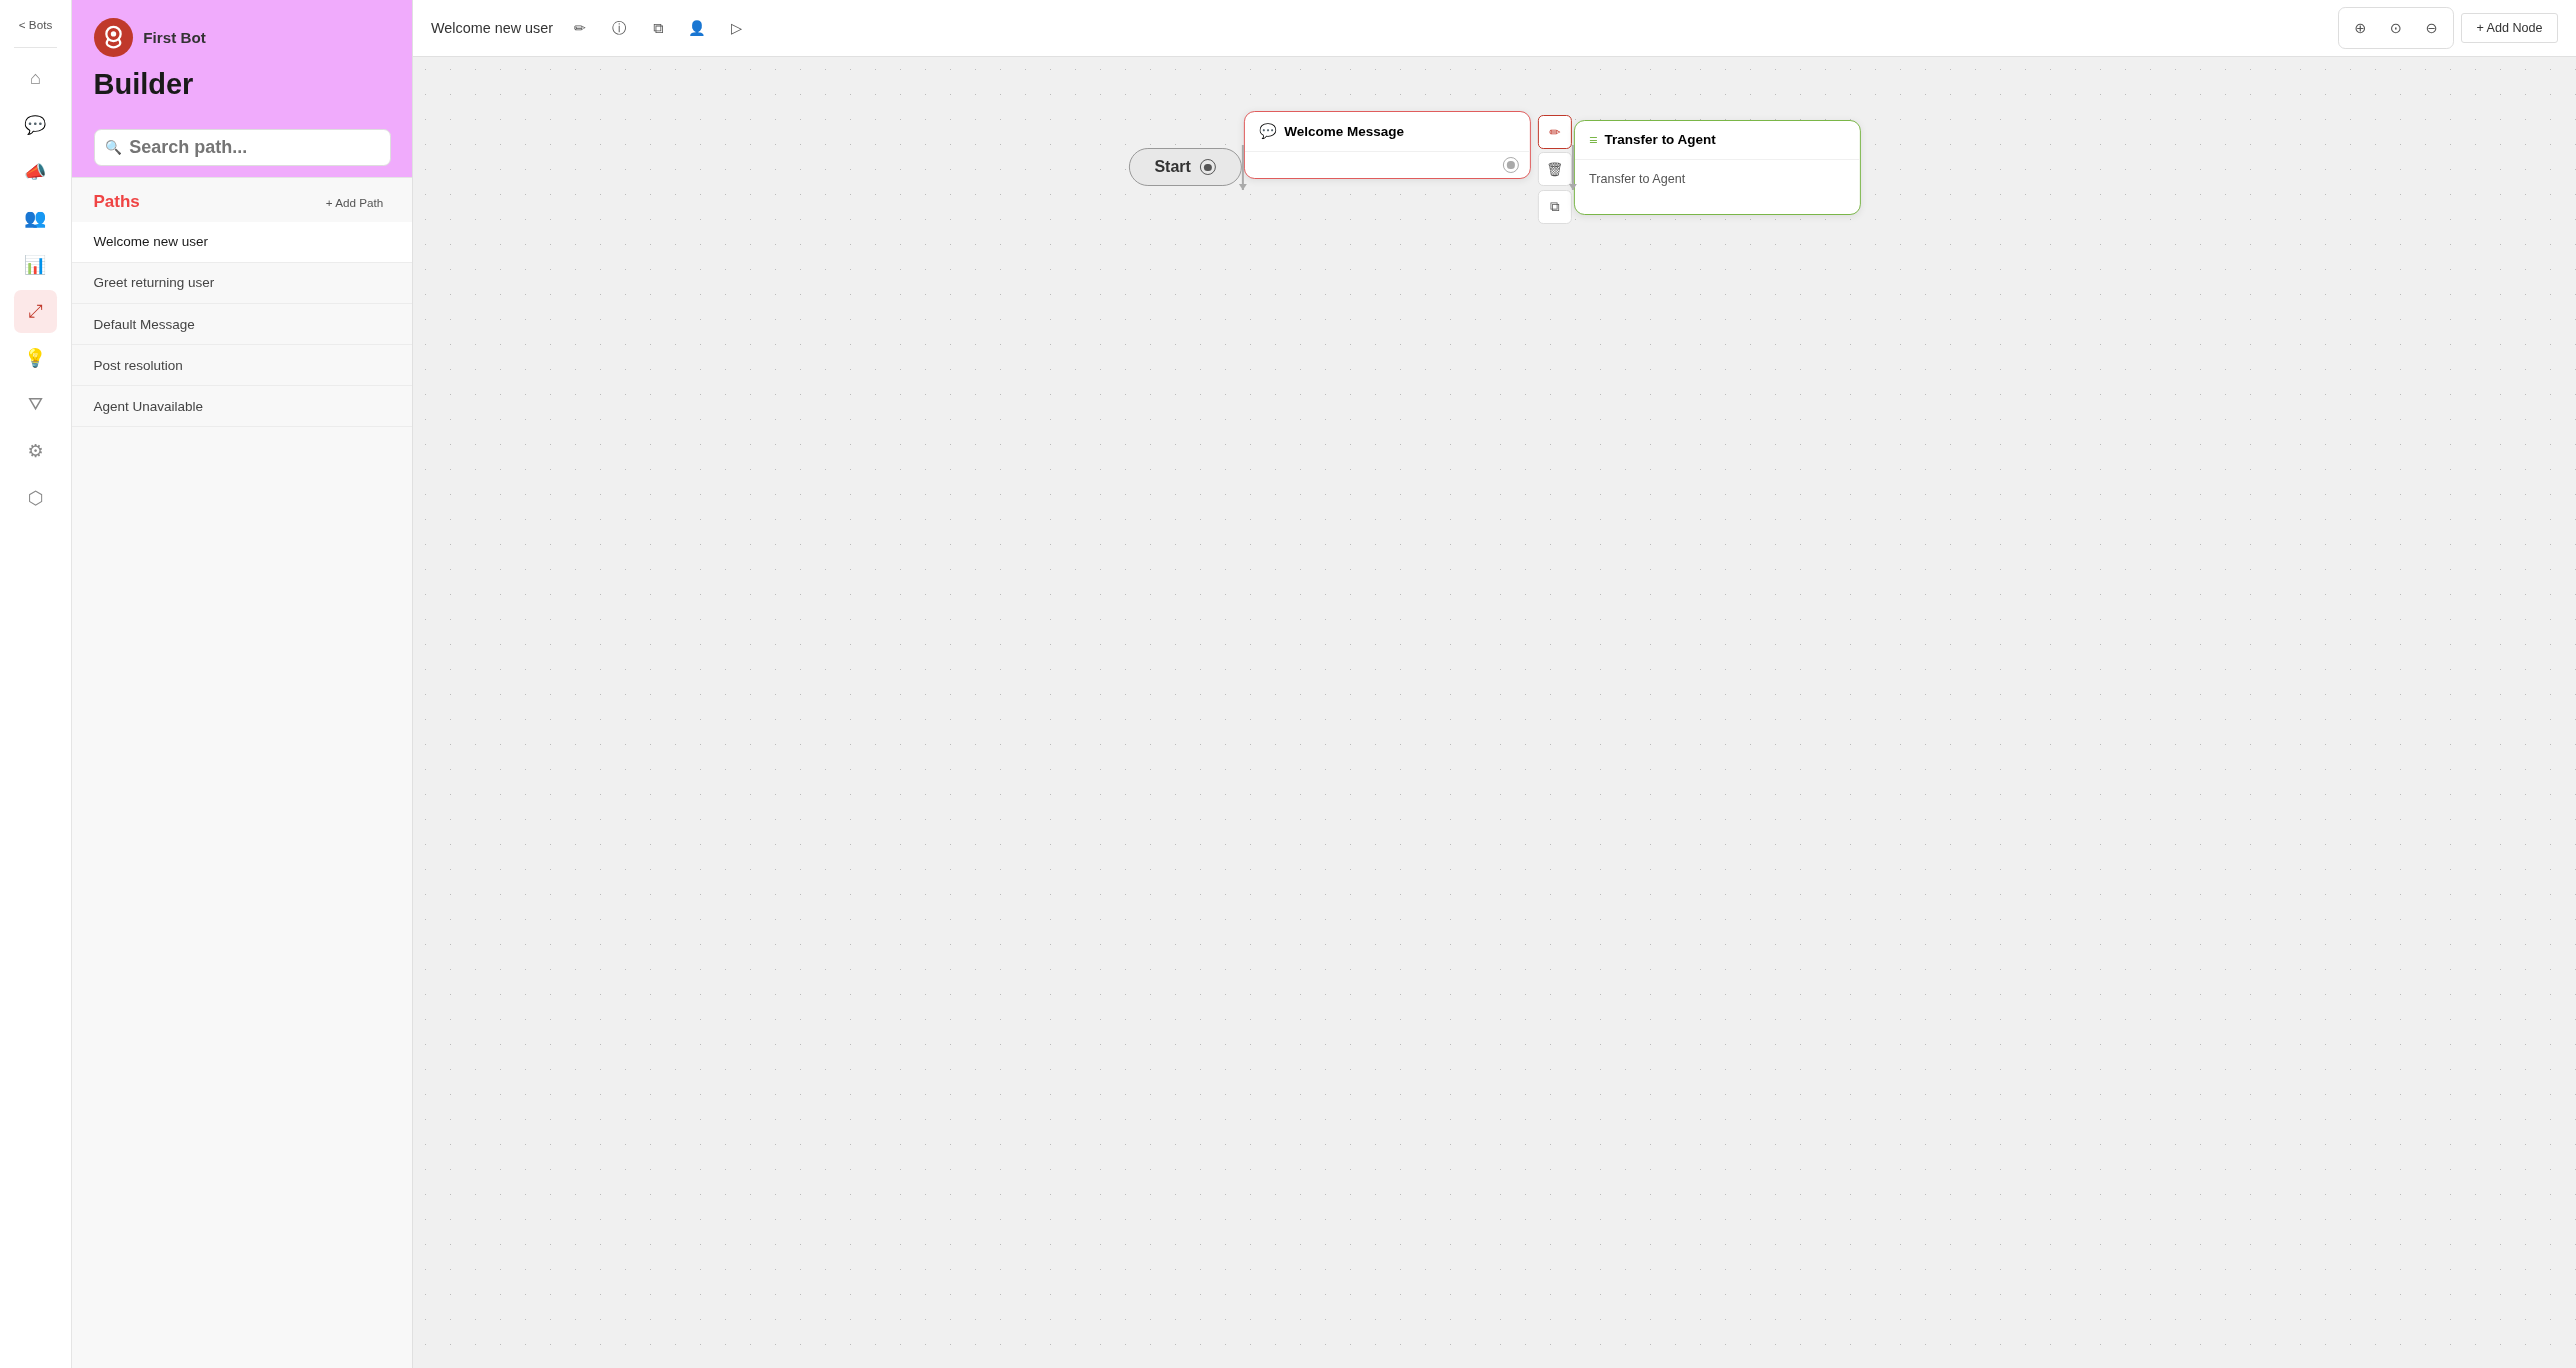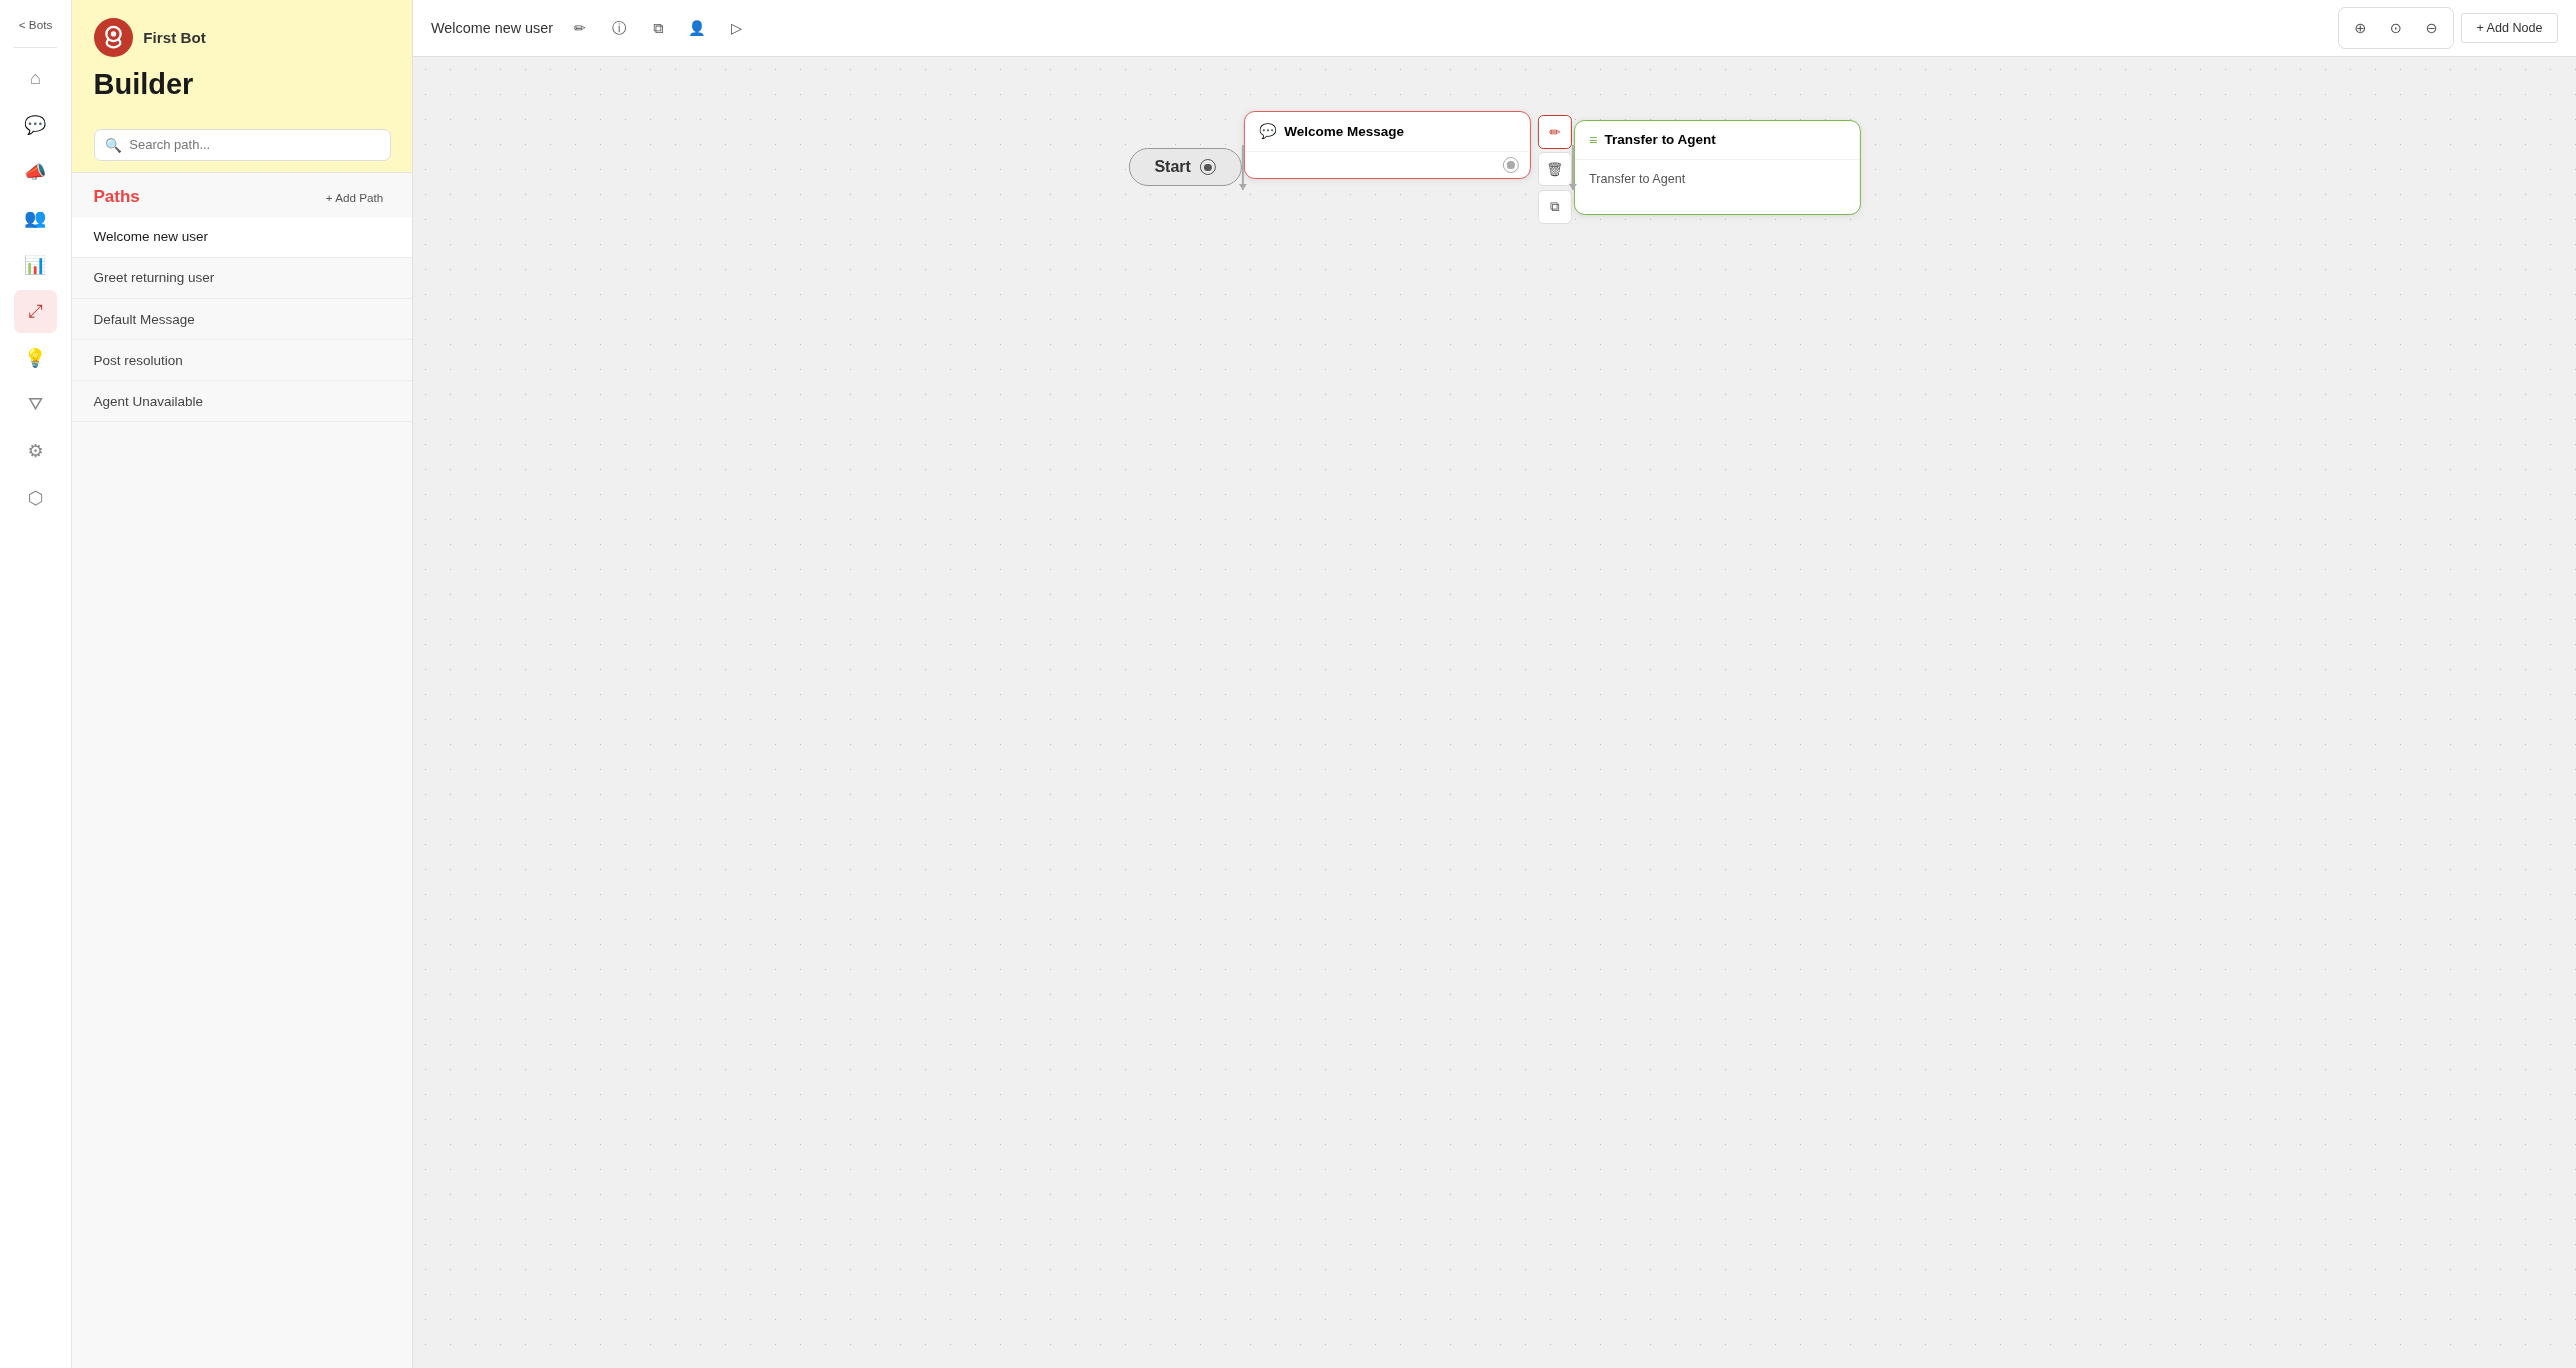--- a/index.html
+++ b/index.html
@@ -56,21 +56,21 @@
       width: 341px;
       background: #f8f8f8;
       border-right: 0.9px solid #e0e0e0;
       display: flex;
       flex-direction: column;
       padding: 0;
     }
     .sidebar-header {
       padding: 18px 21.5px 10.8px;
       border-bottom: 0.9px solid #e5e5e5;
-      background: #fef9c3;
+      background: #f0abfc;
     }
     .logo-row {
       display: flex;
       align-items: center;
       gap: 10.8px;
       margin-bottom: 10.8px;
     }
     .logo-circle {
       width: 39px;
       height: 39px;
@@ -99,24 +99,25 @@
       align-items: center;
       background: #fff;
       border: 0.9px solid #ddd;
       border-radius: 7.2px;
       padding: 7.2px 10.8px;
       gap: 7.2px;
     }
     .search-box input {
       border: none;
       outline: none;
-      font-size: 13px;
+      font-size: 18px;
       color: #555;
       background: transparent;
       width: 100%;
+      font-weight: bold;
     }
     .search-icon { color: #aaa; font-size: 13.5px; }
 
     .paths-header {
       display: flex;
       justify-content: space-between;
       align-items: center;
       padding: 14.4px 21.5px 9px;
     }
     .paths-label {

